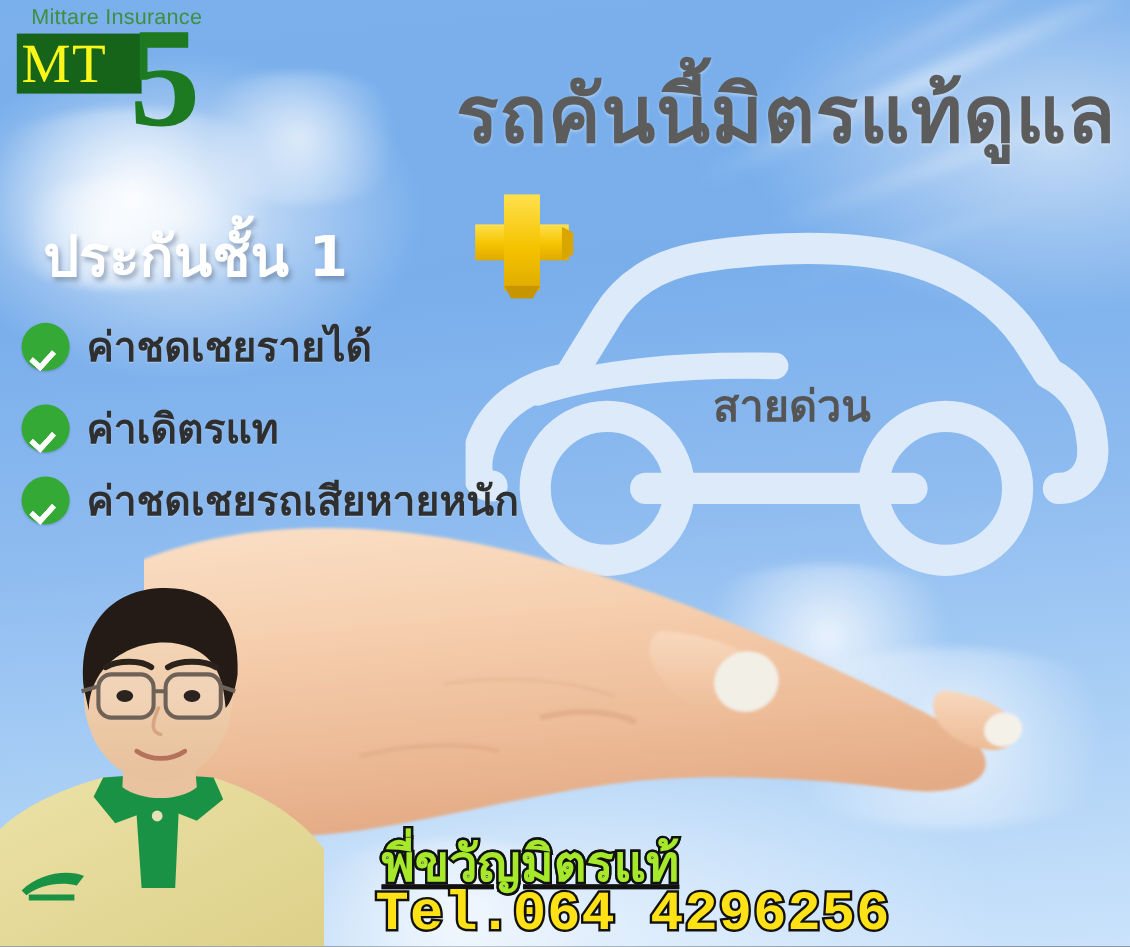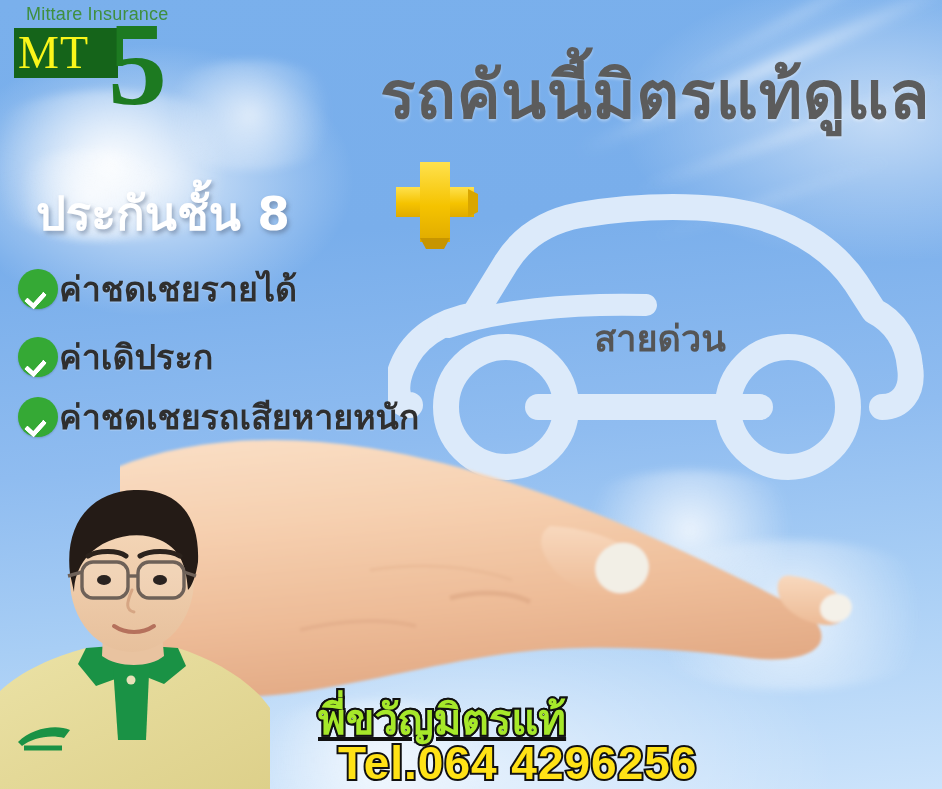--- a/index.html
+++ b/index.html
@@ -58,21 +58,21 @@
   #goldplus .shade2{position:absolute;left:72px;top:29px;width:10px;height:28px;background:#d9a600;
                    clip-path:polygon(0 0,100% 18%,100% 82%,0 100%);}
 
   
   .bullet{position:absolute;display:flex;align-items:center;}
   .b1{left:18px;top:262px;} .b2{left:18px;top:330px;} .b3{left:18px;top:390px;}
   .check{width:40px;height:40px;border-radius:50%;background:#35a935;flex:0 0 auto;position:relative;
          box-shadow:0 1px 2px rgba(0,0,0,.18);}
   .check:before{content:"";position:absolute;left:11px;top:19px;width:8px;height:15px;border:solid #fff;
          border-width:0 5px 5px 0;transform:rotate(42deg);border-radius:1px;}
-  .blabel{margin-left:1px;font-size:34px;font-weight:bold;color:#2f2f2f;white-space:nowrap;
+  .blabel{margin-left:14px;font-size:34px;font-weight:bold;color:#2f2f2f;white-space:nowrap;
           text-shadow:0 1px 1px rgba(255,255,255,.3);}
 
   
   #car{position:absolute;left:388px;top:155px;width:540px;height:345px;}
 
   
   #hotline-num{position:absolute;left:560px;top:235px;width:240px;text-align:center;
                font-size:62px;font-weight:bold;color:#555555;white-space:nowrap;}
   #hotline-label{position:absolute;left:540px;top:310px;width:240px;text-align:center;
                font-size:36px;font-weight:bold;color:#555555;white-space:nowrap;}
@@ -81,22 +81,22 @@
   #hand{position:absolute;left:120px;top:430px;width:790px;height:300px;}
 
   
   #person{position:absolute;left:0px;top:440px;width:270px;height:349px;overflow:hidden;}
 
   
   #agent-name{position:absolute;left:318px;top:686px;font-size:42px;font-weight:bold;color:#a6e82a;
               white-space:nowrap;
               -webkit-text-stroke:4px #111;paint-order:stroke fill;
               text-shadow:0 0 1px #111;text-decoration:underline;}
-  #tel{position:absolute;left:338px;top:736px;font-size:46px;font-weight:bold;color:#ffe216;
-       font-family:Liberation Sans, sans-serif;white-space:nowrap;letter-spacing:1px;
+  #tel{position:absolute;left:313px;top:736px;font-size:46px;font-weight:bold;color:#ffe216;
+       font-family:Liberation Mono, monospace;white-space:nowrap;letter-spacing:1px;
        -webkit-text-stroke:4px #111;paint-order:stroke fill;}
 </style>
 </head>
 <body>
 
 <div id="poster">
 
   <div class="streak s1"></div>
   <div class="streak s2"></div>
   <div class="streak s3"></div>
@@ -234,35 +234,35 @@
 
   <div id="logo">
     <div class="logo-sub">Mittare Insurance</div>
     <div class="logo-box"></div>
     <div class="logo-mt">MT</div>
     <div class="logo-5">5</div>
   </div>
 
   <div id="headline">รถคันนี้มิตรแท้ดูแล</div>
 
-  <div id="class1">ประกันชั้น 8</div>
+  <div id="class1">ประกันชั้น 1</div>
   <div id="goldplus">
     <div class="arm h"></div>
     <div class="arm v"></div>
     <div class="shade"></div>
     <div class="shade2"></div>
   </div>
 
   <div class="bullet b1">
     <div class="check"></div>
     <div class="blabel">ค่าชดเชยรายได้</div>
   </div>
   <div class="bullet b2">
     <div class="check"></div>
-    <div class="blabel">ค่าเดิประก</div>
+    <div class="blabel">ค่าเดิตรแท</div>
   </div>
   <div class="bullet b3">
     <div class="check"></div>
     <div class="blabel">ค่าชดเชยรถเสียหายหนัก</div>
   </div>
 
   <div id="agent-name">พี่ขวัญมิตรแท้</div>
   <div id="tel">Tel.064 4296256</div>
 
 </div>

